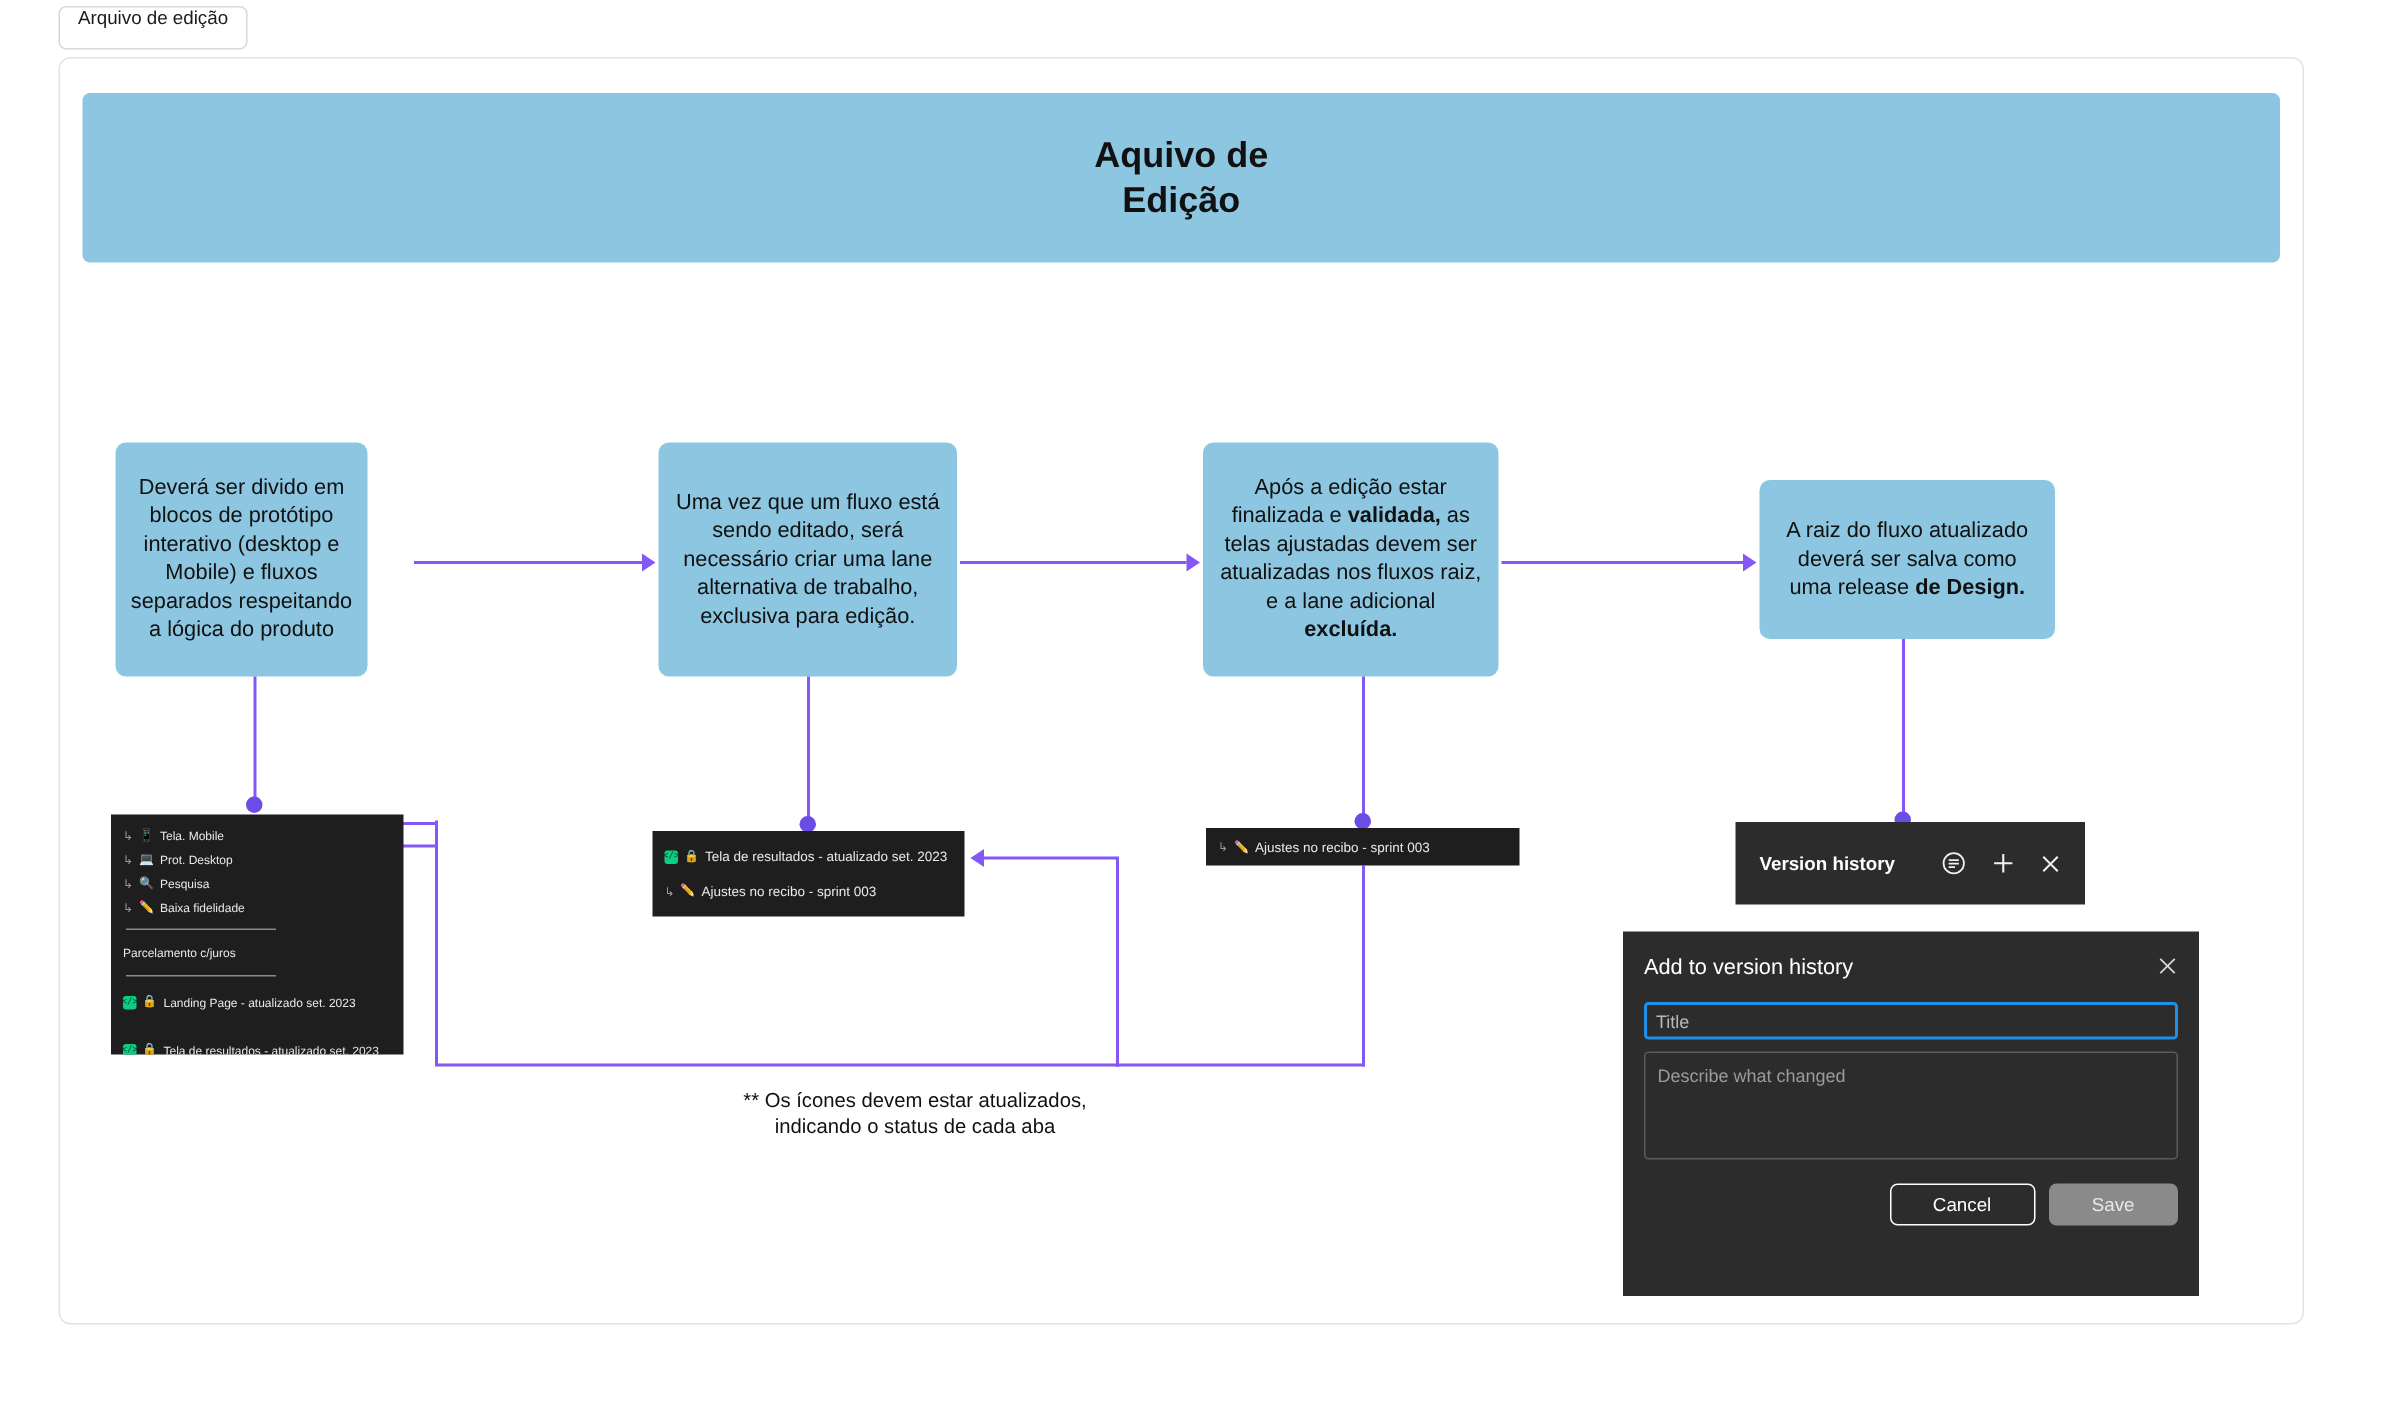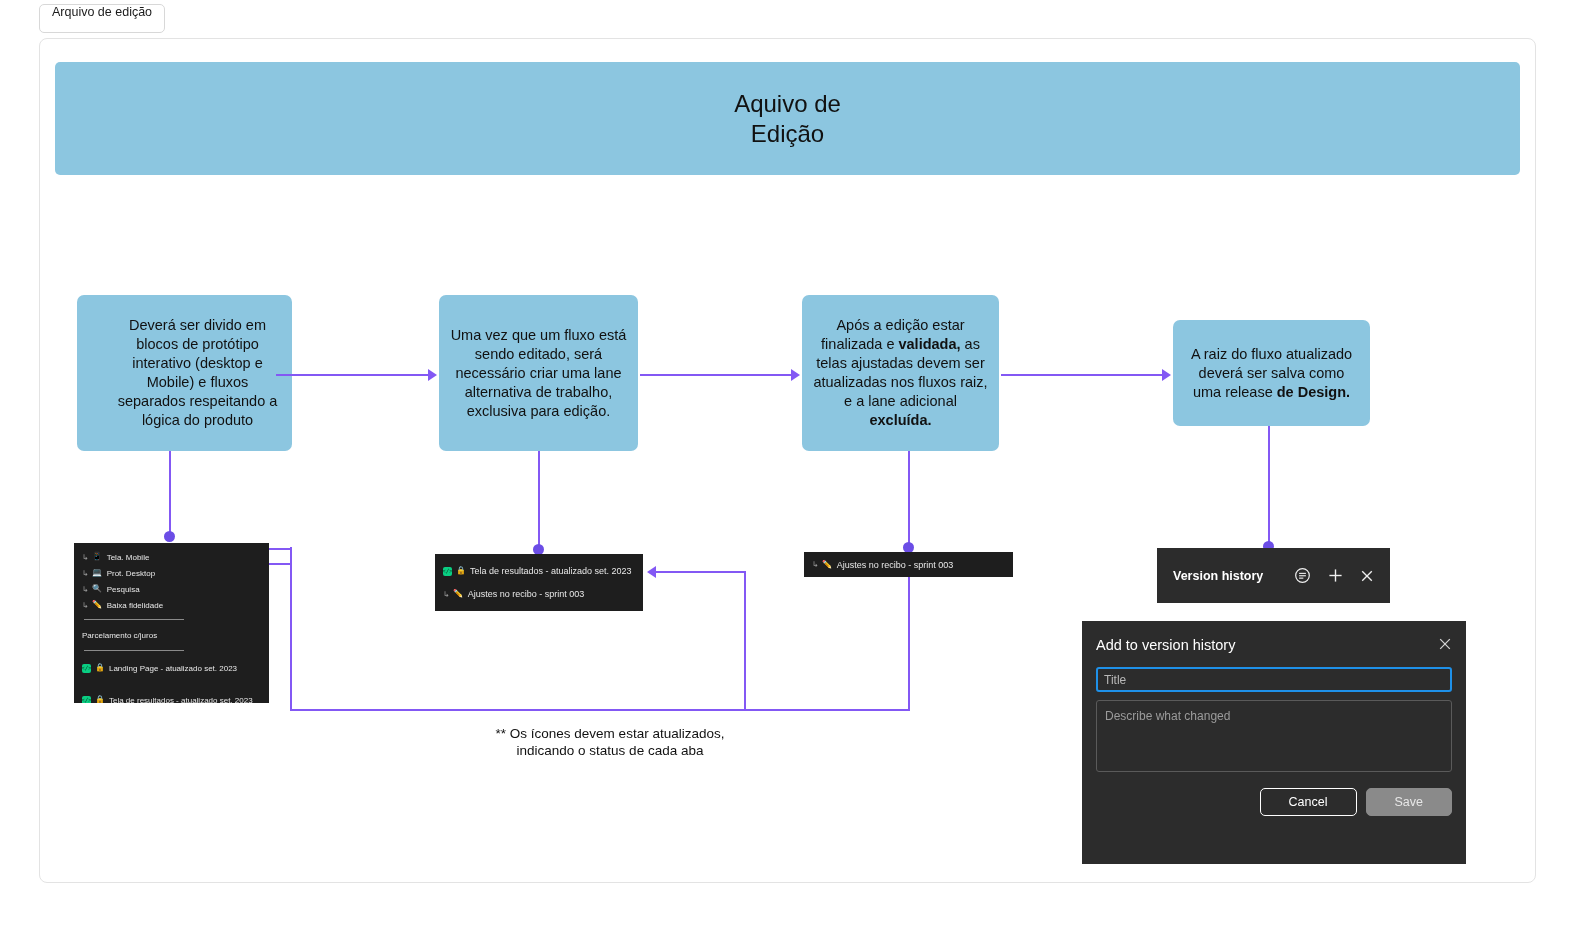--- a/index.html
+++ b/index.html
@@ -40,40 +40,40 @@
     width: 1465px; height: 113px;
     background: #8CC6E0;
     border-radius: 5px;
     display: flex; align-items: center; justify-content: center;
   }
   .banner-title {
     text-align: center;
     font-size: 24px;
     line-height: 30px;
     color: #111111;
-    font-weight: 400;
+    font-weight: 700;
     white-space: pre-line;
   }
 
   
   .step-box {
     position: absolute;
     background: #8CC6E0;
     border-radius: 7px;
     display: flex; align-items: center; justify-content: center;
     padding: 8px 10px;
     text-align: center;
     font-size: 14.5px;
     line-height: 19px;
     color: #111111;
   }
   .step-box .txt { display: block; width: 100%; }
   .step-box b { font-weight: 700; }
 
-  #step1 { left: 77px;   top: 295px; width: 215px; height: 156px; padding-left: 36px; }
+  #step1 { left: 77px;   top: 295px; width: 168px; height: 156px; }
   #step2 { left: 439px;  top: 295px; width: 199px; height: 156px; }
   #step3 { left: 802px;  top: 295px; width: 197px; height: 156px; }
   #step4 { left: 1173px; top: 320px; width: 197px; height: 106px; }
 
   
   .ln { position: absolute; background: #8358F4; }
   .ln.h { height: 2px; }
   .ln.v { width: 2px; }
 
   .dot {

